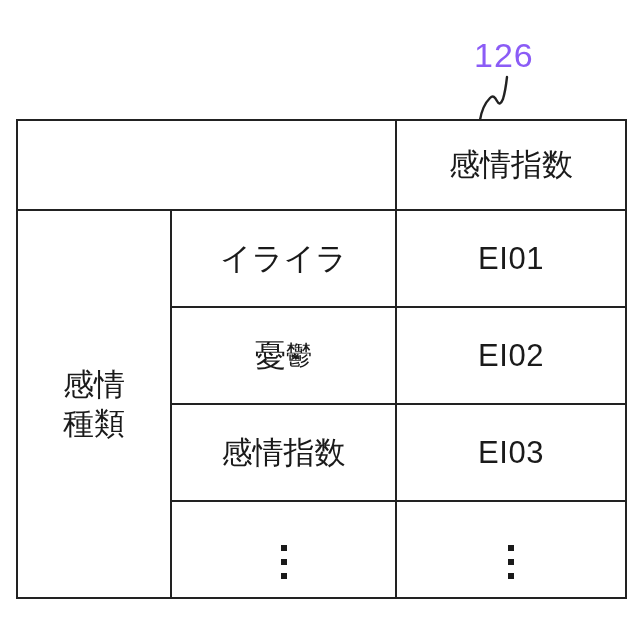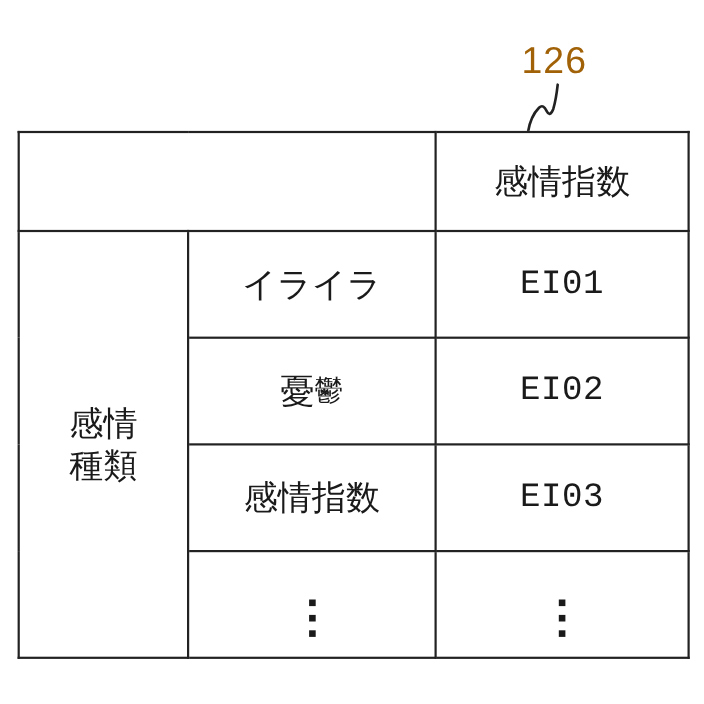--- a/index.html
+++ b/index.html
@@ -17,21 +17,21 @@
     -webkit-font-smoothing: antialiased;
   }
 
   
   .ref-callout {
     position: absolute;
     left: 474px;
     top: 38px;
     font-size: 34px;
     letter-spacing: 1px;
-    color: #a16207;
+    color: #8b5cf6;
     line-height: 1;
     white-space: nowrap;
   }
   .leader-svg {
     position: absolute;
     left: 468px;
     top: 74px;
     width: 60px;
     height: 50px;
     overflow: visible;
@@ -69,21 +69,21 @@
   .row-data td { height: 95px; text-align: center; }
 
   .cell-empty { }
 
   .cell-rowlabel {
     font-size: 31px;
     line-height: 1.3;
   }
 
   .cell-code {
-    font-family: Liberation Mono, monospace;
+    font-family: Liberation Sans, sans-serif;
     letter-spacing: 0.5px;
   }
 
   
   .glyph-small {
     font-size: 26px;
     vertical-align: 2px;
   }
 
   

